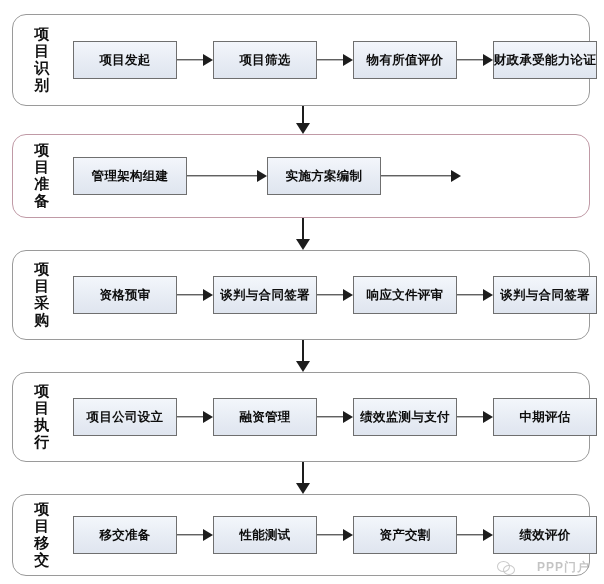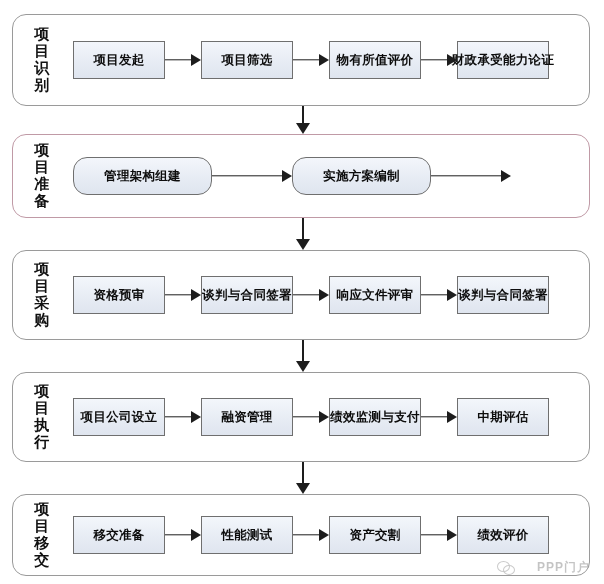--- a/index.html
+++ b/index.html
@@ -70,24 +70,24 @@
     align-items: center;
     justify-content: center;
     color: #0d0d0d;
     font-size: 12.5px;
     font-weight: 700;
     white-space: nowrap;
     letter-spacing: 0.3px;
   }
 
   
-  .steps.cols4 .step { width: 92px; }
+  .steps.cols4 .step { width: 104px; }
   .steps.cols4 .connector { width: 36px; }
   
-  .steps.cols3 .step { width: 139px; border-radius: 14px; }
+  .steps.cols3 .step { width: 114px; }
   .steps.cols3 .connector { width: 80px; }
 
   
   .connector {
     flex: 0 0 auto;
     height: 12px;
     position: relative;
   }
   .connector::before {
     content: "";

